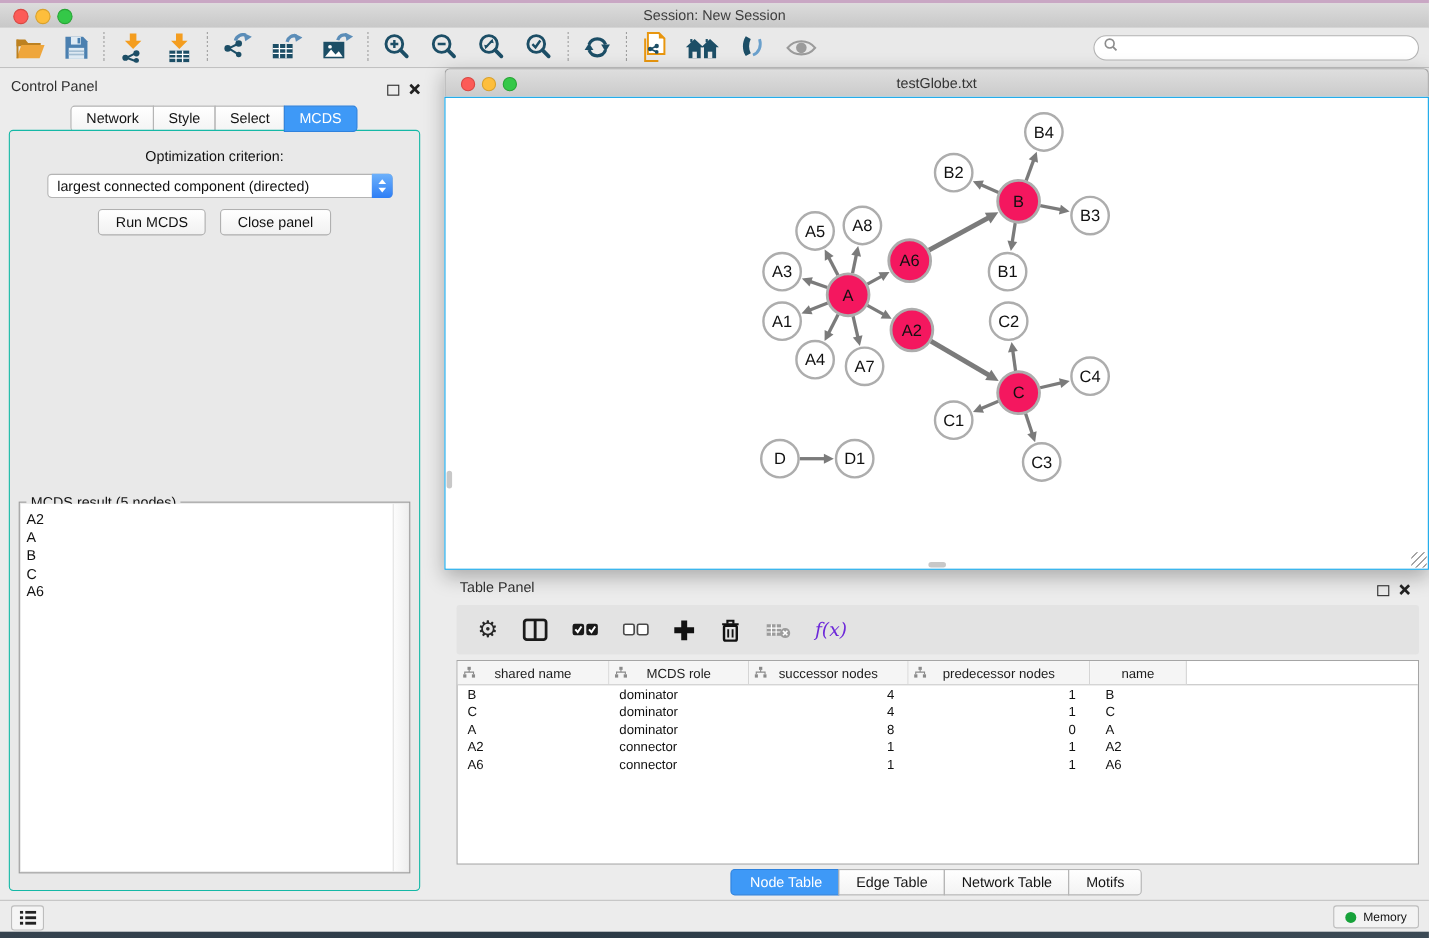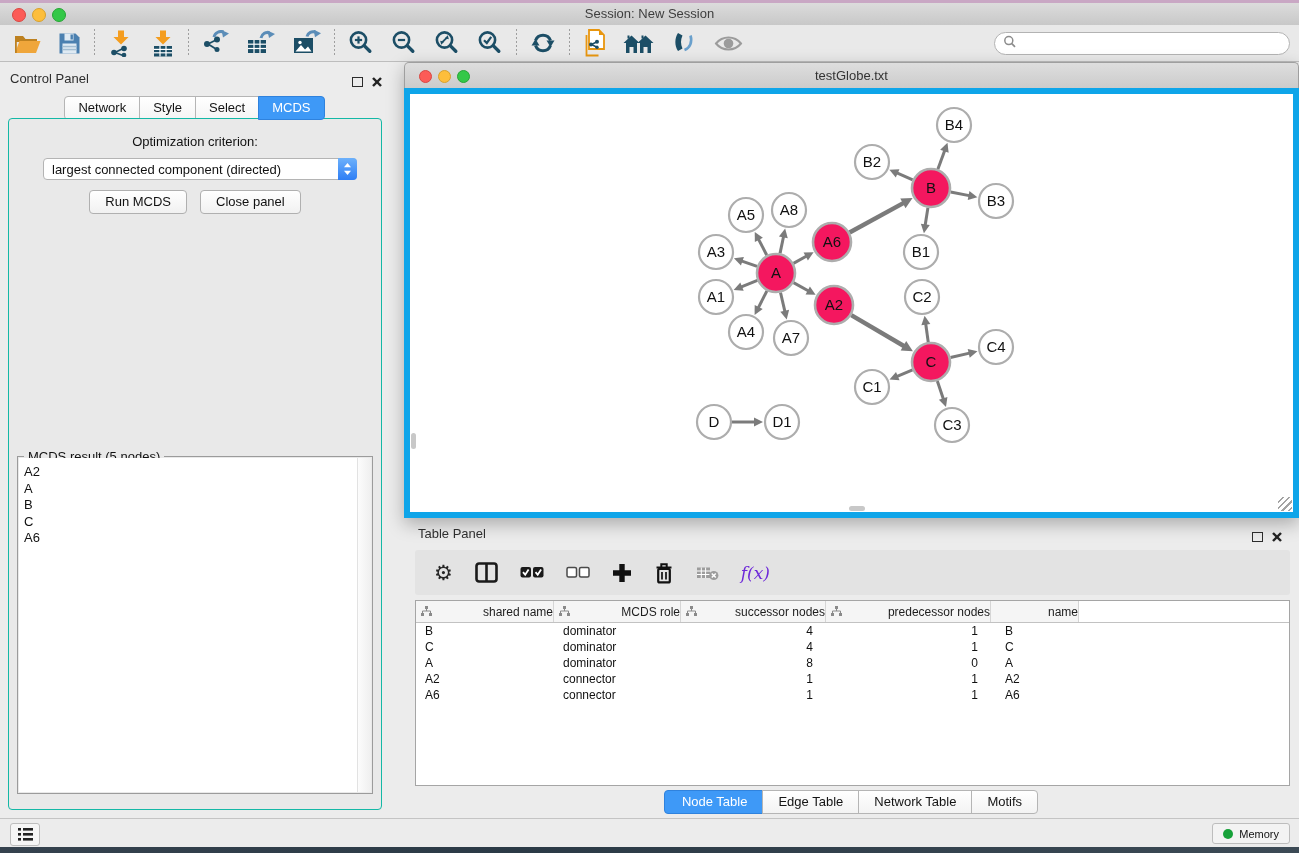--- a/index.html
+++ b/index.html
@@ -64,21 +64,21 @@
   #network-window{position:absolute;left:404px;top:0;width:895px;height:456px;
       border-radius:5px 5px 0 0;box-shadow:0 6px 18px rgba(0,0,0,.28);}
   #nw-titlebar{position:absolute;left:0;top:0;right:0;height:26px;border-radius:5px 5px 0 0;
       background:linear-gradient(#dedede,#cbcbcb);border:1px solid #9f9f9f;border-bottom:none;box-sizing:border-box;}
   #nw-titlebar .tl{top:7px;width:11px;height:11px;}
   #nw-titlebar .tl.red{left:14px;background:#fc5b57;border:0.5px solid #d94742;}
   #nw-titlebar .tl.yellow{left:33px;background:#fdbe3c;border:0.5px solid #d8a12c;}
   #nw-titlebar .tl.green{left:52px;background:#34c848;border:0.5px solid #27a535;}
   #nw-titlebar .wtitle{position:absolute;left:0;right:0;top:5px;text-align:center;font-size:13px;color:#333;}
   #nw-view{position:absolute;left:0;top:26px;right:0;bottom:0;background:#fff;
-      border:6px solid #0ea5e9;box-sizing:border-box;}
+      border:1px solid #0ea5e9;box-sizing:border-box;}
   #graph-svg{position:absolute;left:0;top:0;}
   #nw-vthumb{position:absolute;left:1px;top:339px;width:5px;height:16px;background:#c8c8c8;border-radius:3px;}
   #nw-hthumb{position:absolute;left:439px;bottom:1px;width:16px;height:5px;background:#c8c8c8;border-radius:3px;}
   #nw-grip{position:absolute;right:1px;bottom:1px;width:14px;height:14px;
       background:repeating-linear-gradient(135deg,transparent 0 3px,#a3a3a3 3px 4.5px);}
   
   #table-panel{position:absolute;left:404px;top:456px;right:0;height:300px;}
   #tp-btns{right:17px;top:10px;}
   #tp-toolbar{position:absolute;left:11px;top:32px;width:875px;height:45px;background:#e3e3e3;
       border-radius:3px;display:flex;align-items:center;gap:22px;padding-left:19px;box-sizing:border-box;}
@@ -90,21 +90,21 @@
   .th{position:relative;display:flex;align-items:center;justify-content:center;height:21px;
       background:#f5f5f5;border-right:1px solid #d5d5d5;font-size:12px;color:#1d1d1d;box-sizing:border-box;}
   .th .treeicon{position:absolute;left:5px;top:5px;}
   .tr{display:flex;}
   .td{height:16px;line-height:16px;font-size:12px;color:#111;box-sizing:border-box;white-space:nowrap;overflow:hidden;}
   .c0{width:138px;padding-left:9px;}
   .c1{width:127px;padding-left:9px;}
   .c2{width:145px;padding-right:13px;text-align:right;}
   .c3{width:165px;padding-right:13px;text-align:right;}
   .c4{width:88px;padding-left:14px;}
-  .th.c0,.th.c1,.th.c2,.th.c3,.th.c4{padding:0;text-align:center;justify-content:flex-end;}
+  .th.c0,.th.c1,.th.c2,.th.c3,.th.c4{padding:0;text-align:center;}
   #tp-tabs{position:absolute;left:0;right:0;top:272px;display:flex;justify-content:center;}
   .tp-tab{border:1px solid #b5b5b5;background:linear-gradient(#ffffff,#f3f3f3);
       padding:3px 15px 4px;font-size:13px;color:#141414;margin-left:-1px;}
   .tp-tab:first-child{border-radius:4px 0 0 4px;padding-left:17px;}
   .tp-tab:last-child{border-radius:0 4px 4px 0;}
   .tp-tab.active{background:#3e99f7;border-color:#2f82dd;color:#fff;}
   
   #statusbar{position:absolute;left:0;top:818px;width:100%;height:29px;background:#ececec;
       border-top:1px solid #c4c4c4;}
   #list-btn{position:absolute;left:10px;top:4px;width:28px;height:21px;border:1px solid #bdbdbd;

